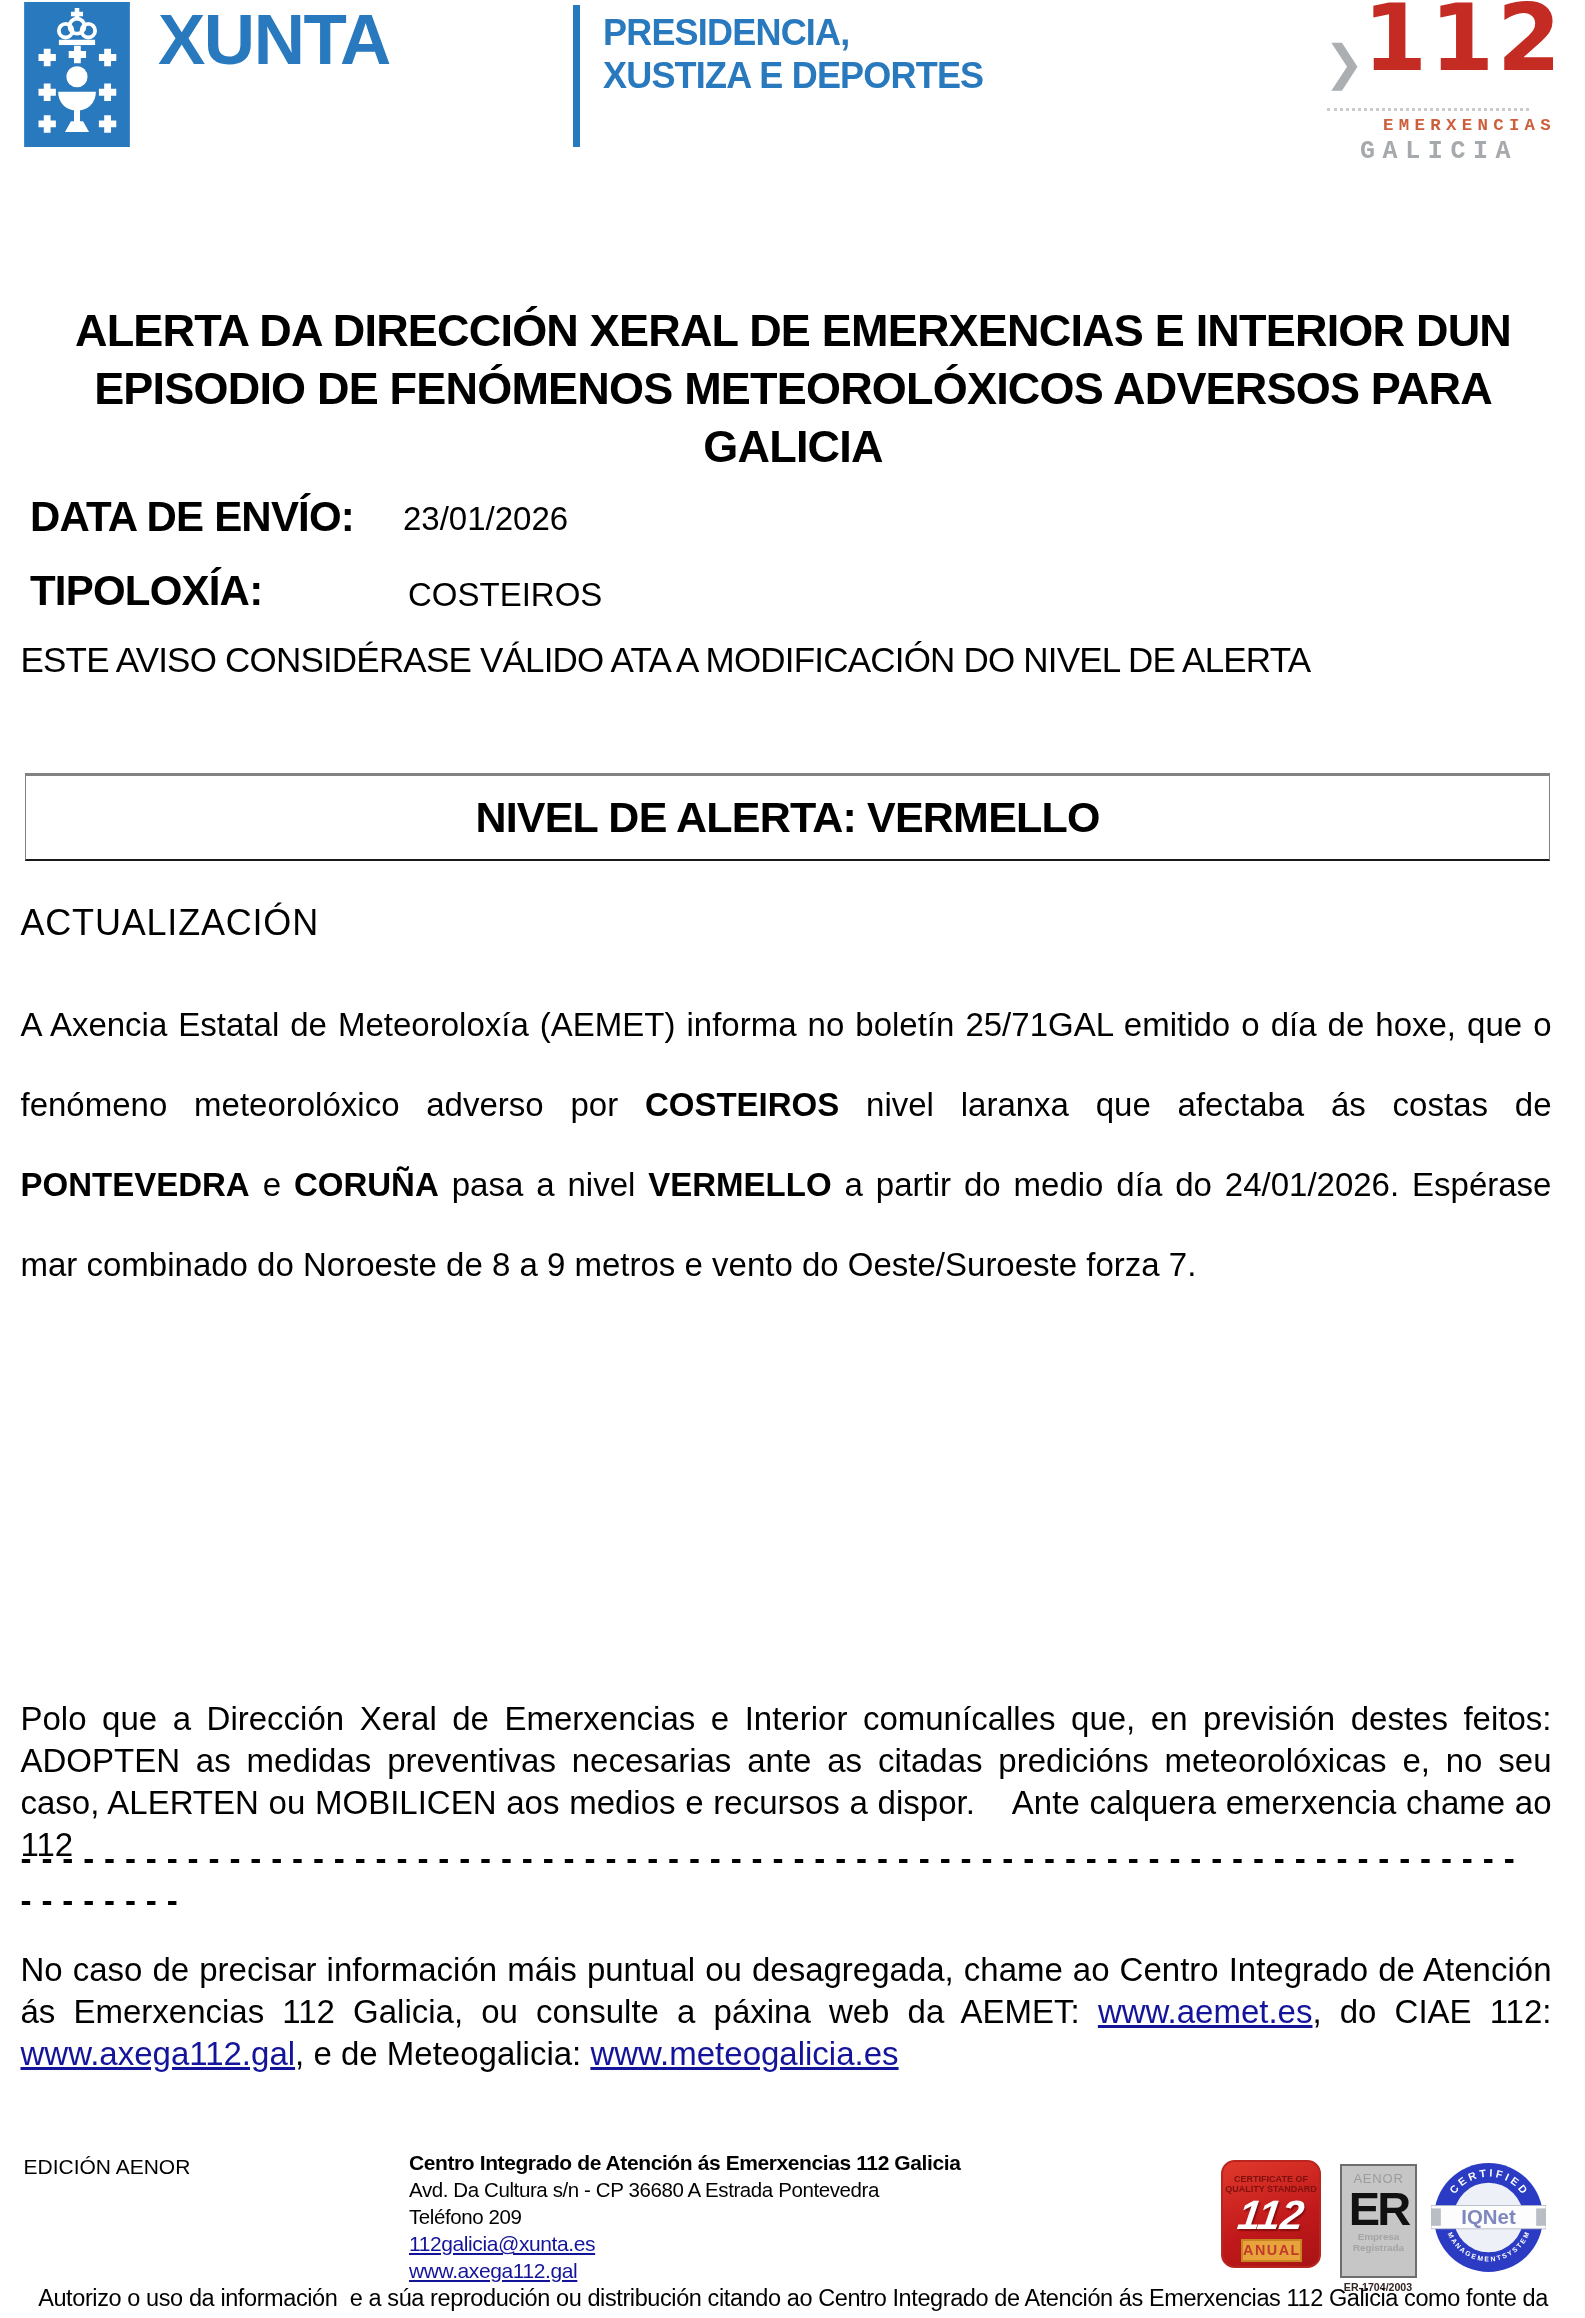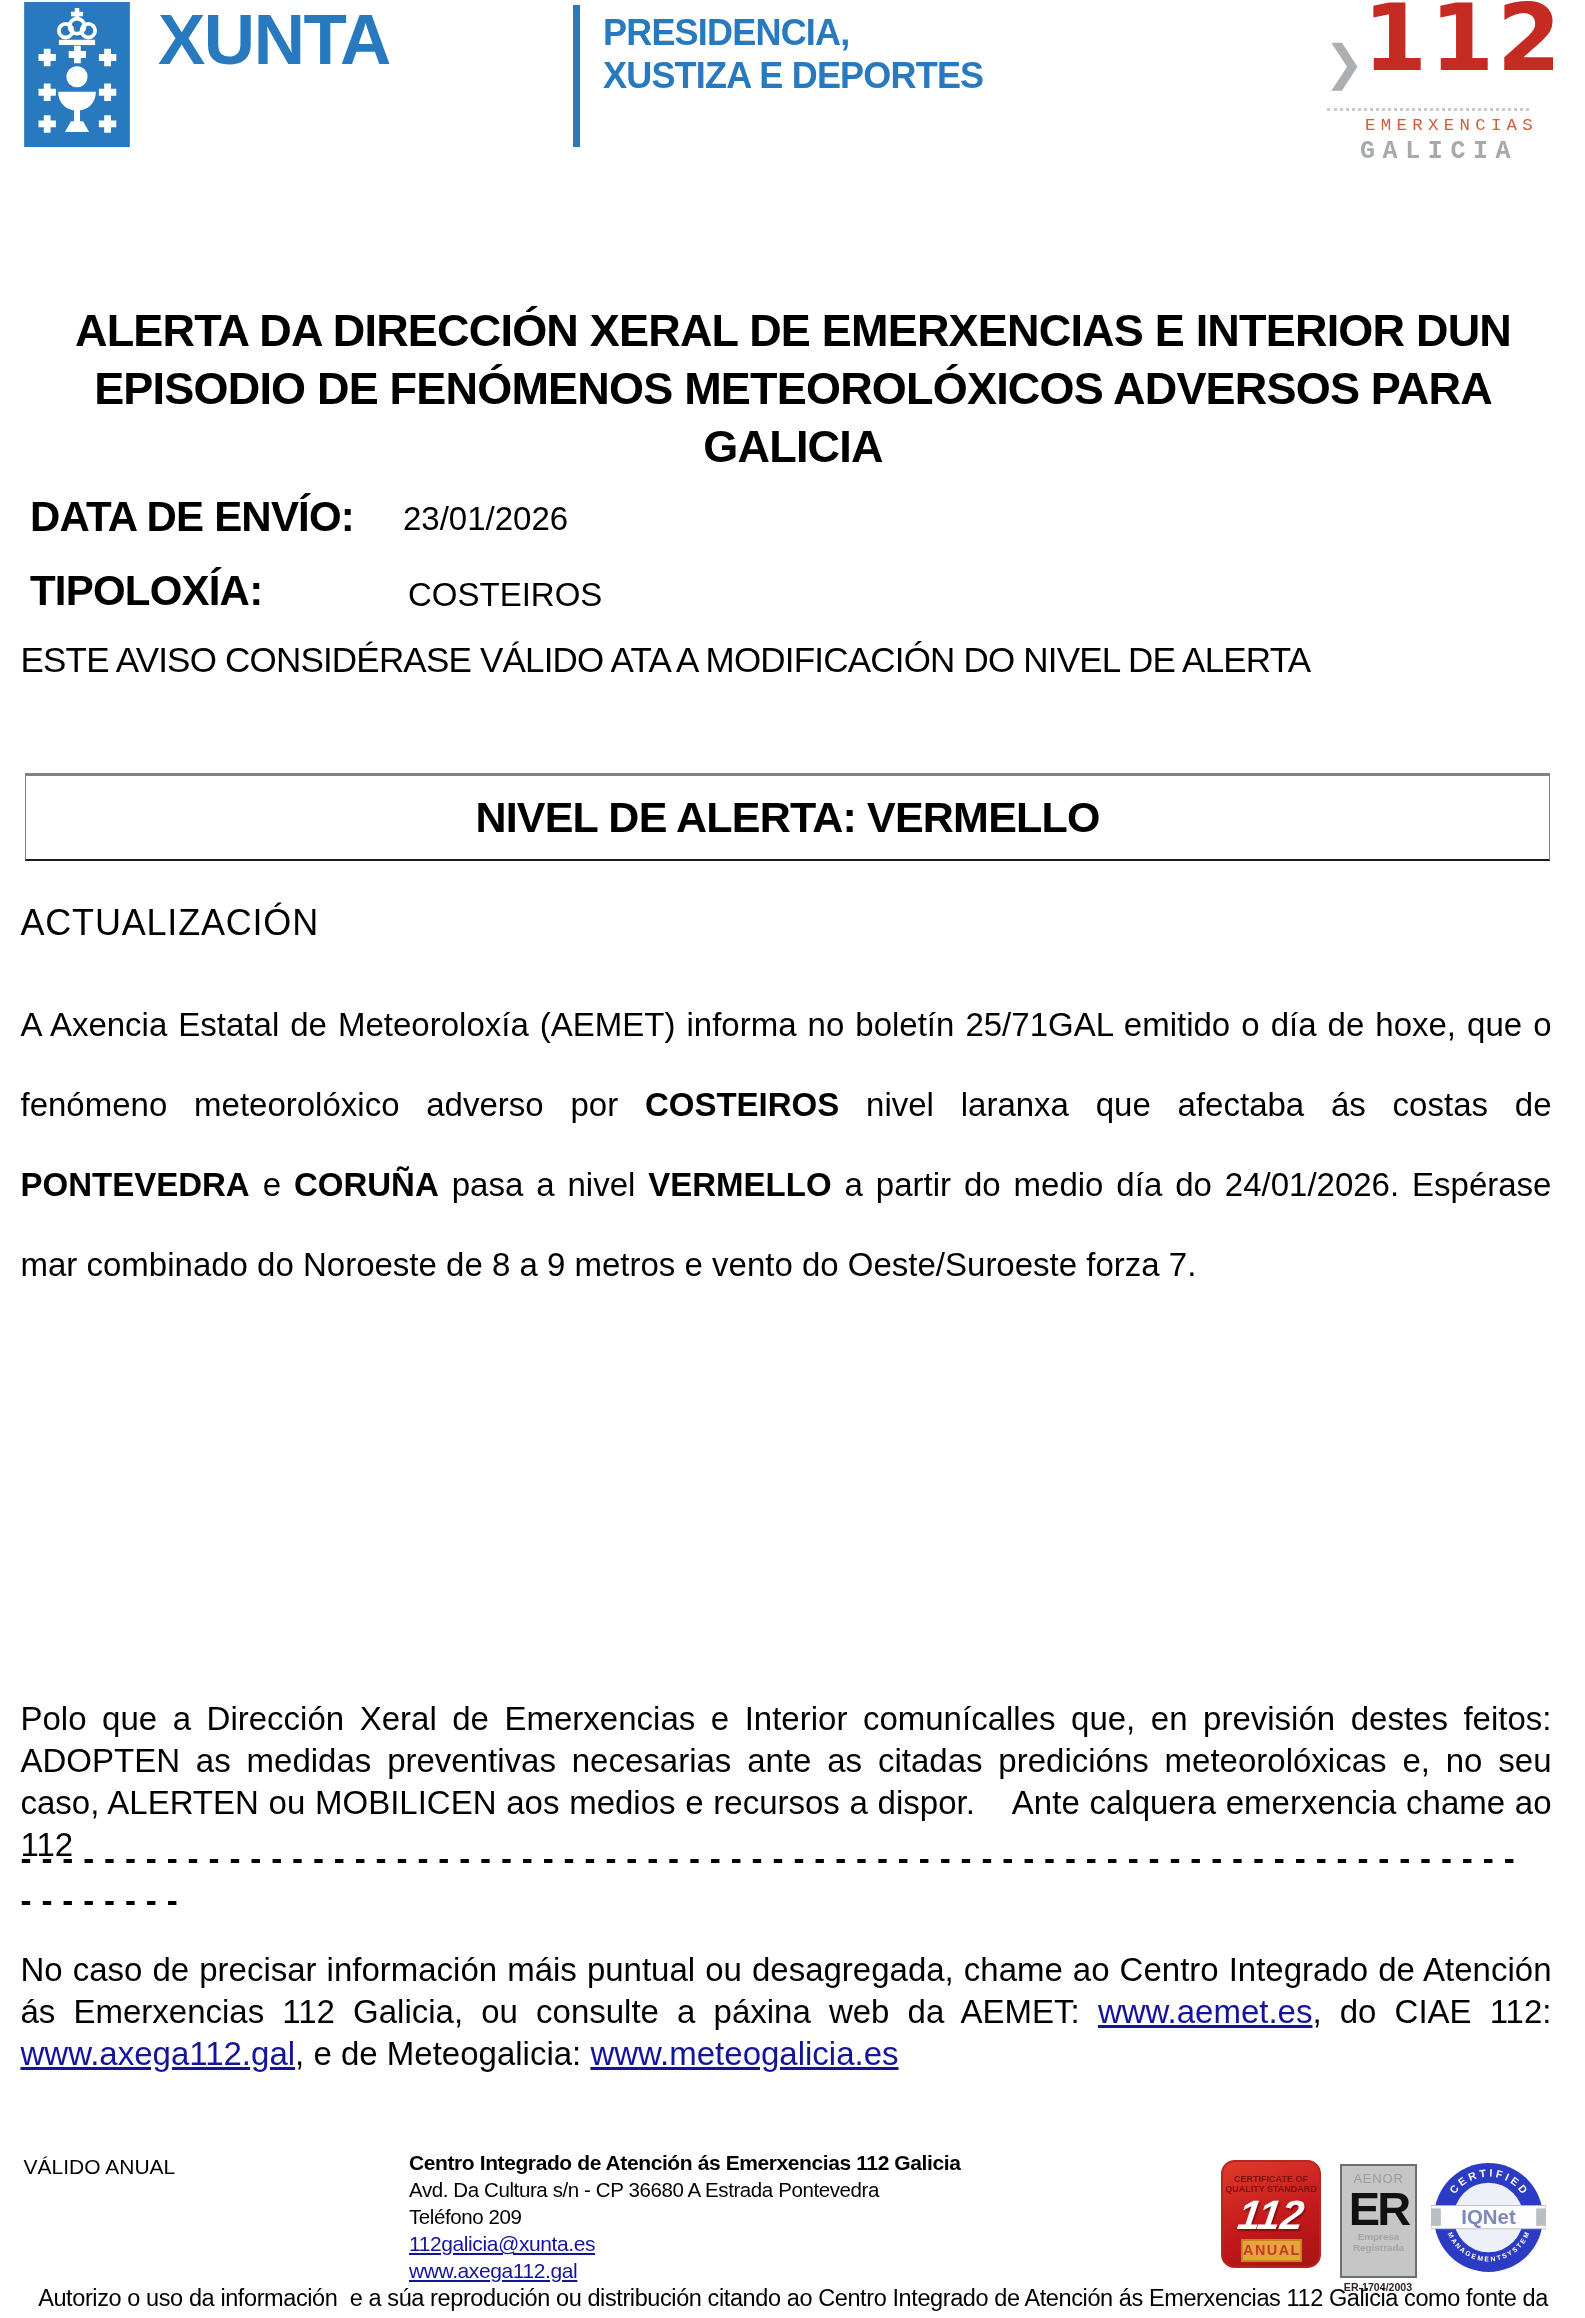--- a/index.html
+++ b/index.html
@@ -30,22 +30,22 @@
     color:#ABAFB2;font-size:48px;font-weight:700;
     font-family:"DejaVu Sans",sans-serif;
   }
   .n112{
     position:absolute;left:45px;top:-19.7px;
     color:#C32B23;font-size:92px;font-weight:700;
     font-family:"DejaVu Sans",sans-serif;letter-spacing:3px;
   }
   .dash112{position:absolute;left:9px;top:103px;width:202px;border-top:3px dotted #C9CCCE;}
   .emx{
-    position:absolute;left:47px;top:111px;
-    color:#CE5F3D;font-size:17.4px;font-weight:400;letter-spacing:5.3px;
+    position:absolute;left:65px;top:111px;
+    color:#CE5F3D;font-size:17.4px;font-weight:700;letter-spacing:5.3px;
     font-family:"Liberation Mono","DejaVu Sans Mono",monospace;
   }
   .gal{
     position:absolute;left:42px;top:132px;
     color:#A7AAAD;font-size:25px;font-weight:700;letter-spacing:7.6px;
     font-family:"Liberation Mono","DejaVu Sans Mono",monospace;
   }
   
   .title{
     position:absolute;left:53px;top:302px;width:1480px;
@@ -207,21 +207,21 @@
 
   <p class="para p2">Polo que a Dirección Xeral de Emerxencias e Interior comunícalles que, en previsión destes feitos: ADOPTEN as medidas preventivas necesarias ante as citadas predicións meteorolóxicas e, no seu caso, ALERTEN ou MOBILICEN aos medios e recursos a dispor.&nbsp;&nbsp;&nbsp; Ante calquera emerxencia chame ao 112</p>
 
   <div class="separator">
     <div>------------------------------------------------------------------------</div>
     <div>--------</div>
   </div>
 
   <p class="para p3"><span>No caso de precisar información máis puntual ou desagregada, chame ao Centro Integrado de Atención ás Emerxencias 112 Galicia, ou consulte a páxina web da AEMET: </span><a class="doclink">www.aemet.es</a><span>, do CIAE 112: </span><a class="doclink">www.axega112.gal</a><span>, e de Meteogalicia: </span><a class="doclink">www.meteogalicia.es</a></p>
 
-  <div class="edition">VÁLIDO ANUAL</div>
+  <div class="edition">EDICIÓN AENOR</div>
 
   <div class="f-center">
     <div class="f-name">Centro Integrado de Atención ás Emerxencias 112 Galicia</div>
     <div>Avd. Da Cultura s/n - CP 36680 A Estrada Pontevedra</div>
     <div>Teléfono 209</div>
     <div><a class="doclink">112galicia@xunta.es</a></div>
     <div><a class="doclink">www.axega112.gal</a></div>
   </div>
 
   <div class="b112">

